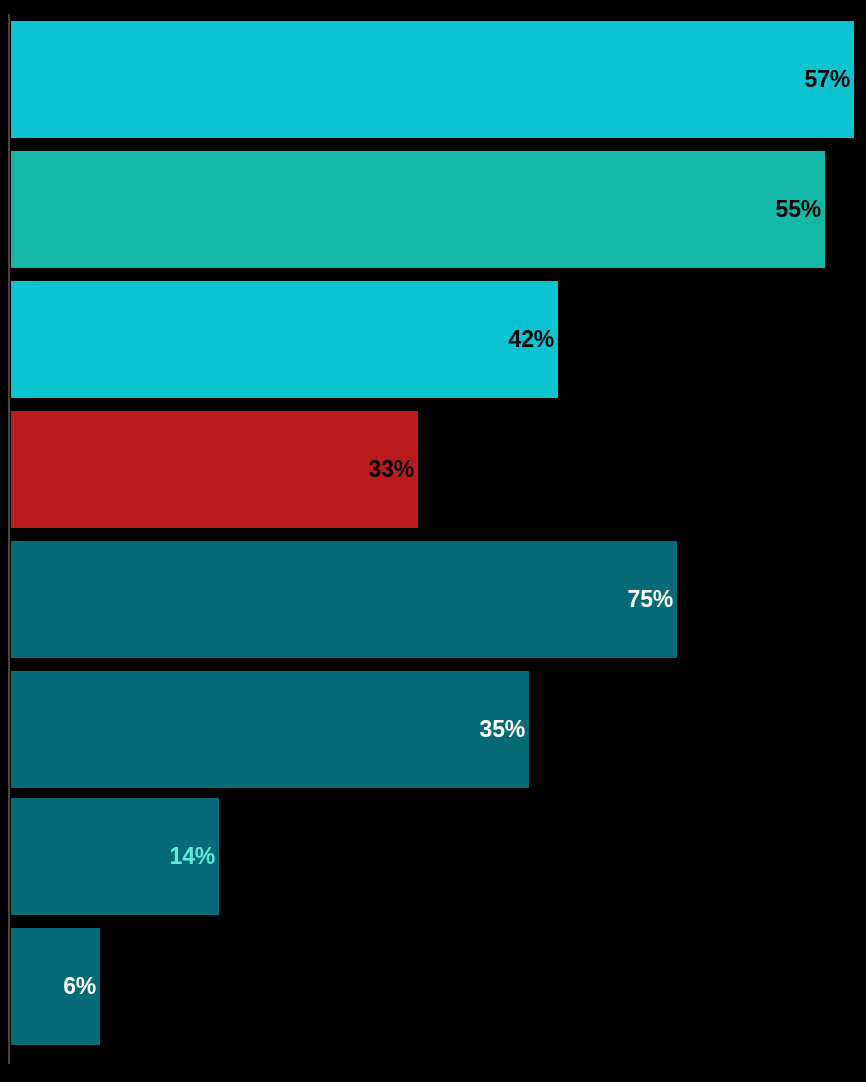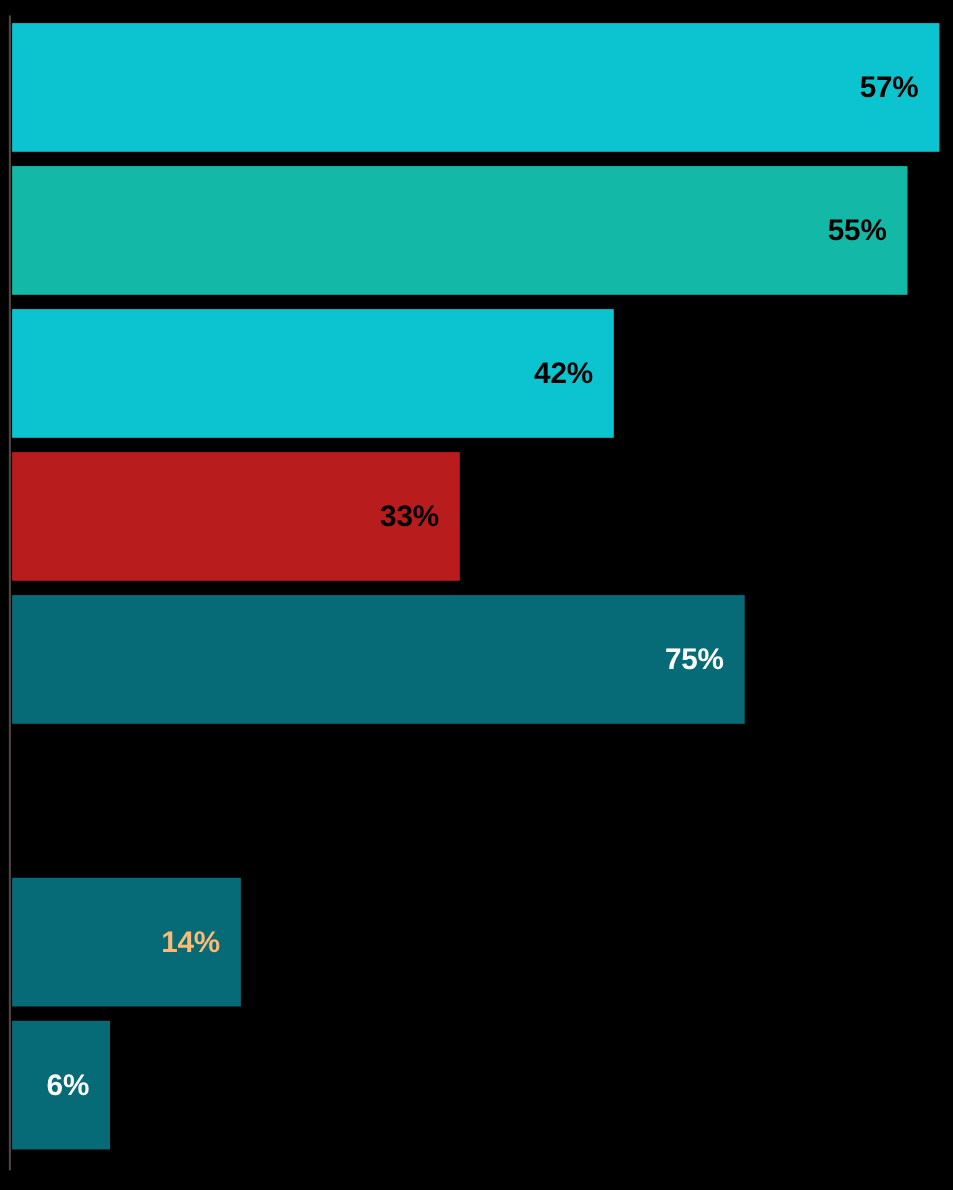--- a/index.html
+++ b/index.html
@@ -43,25 +43,25 @@
   }
   .bar-row {
     position: absolute;
     left: 11px;
     display: flex;
     align-items: center;
     justify-content: flex-end;
     box-sizing: border-box;
   }
   .bar-label {
-    font-size: 27px;
+    font-size: 23px;
     font-weight: bold;
     letter-spacing: -0.2px;
     line-height: 1;
-    padding-right: 19px;
+    padding-right: 4px;
     white-space: nowrap;
     user-select: none;
   }
   .label-dark { color: #000000; }
   .label-light { color: #ffffff; }
 </style>
 </head>
 <body>
 
 <div id="chart-root">
@@ -76,21 +76,24 @@
         </div>
         <div class="bar-row" style="top: 281px; height: 117px; width: 547px; background: rgb(11, 196, 208);">
           <span class="bar-label label-dark" style="color: rgb(0, 0, 0);">42%</span>
         </div>
         <div class="bar-row" style="top: 411px; height: 117px; width: 407px; background: #b91c1c;">
           <span class="bar-label label-dark" style="color: rgb(0, 0, 0);">33%</span>
         </div>
         <div class="bar-row" style="top: 541px; height: 117px; width: 666px; background: rgb(6, 107, 119);">
           <span class="bar-label label-light" style="color: rgb(255, 255, 255);">75%</span>
         </div>
+        <div class="bar-row" style="top: 671px; height: 117px; width: 518px; background: rgb(6, 107, 119);">
+          <span class="bar-label label-light" style="color: rgb(255, 255, 255);">35%</span>
+        </div>
         <div class="bar-row" style="top: 798px; height: 117px; width: 208px; background: rgb(6, 107, 119);">
-          <span class="bar-label label-light" style="color: #fdba74; text-align: center;">14%</span>
+          <span class="bar-label label-light" style="color: #5eead4; text-align: center;">14%</span>
         </div>
         <div class="bar-row" style="top: 928px; height: 117px; width: 89px; background: rgb(6, 107, 119);">
           <span class="bar-label label-light" style="color: rgb(255, 255, 255);">6%</span>
         </div>
       </div>
   </div>
 </div>
 
 </body></html>

